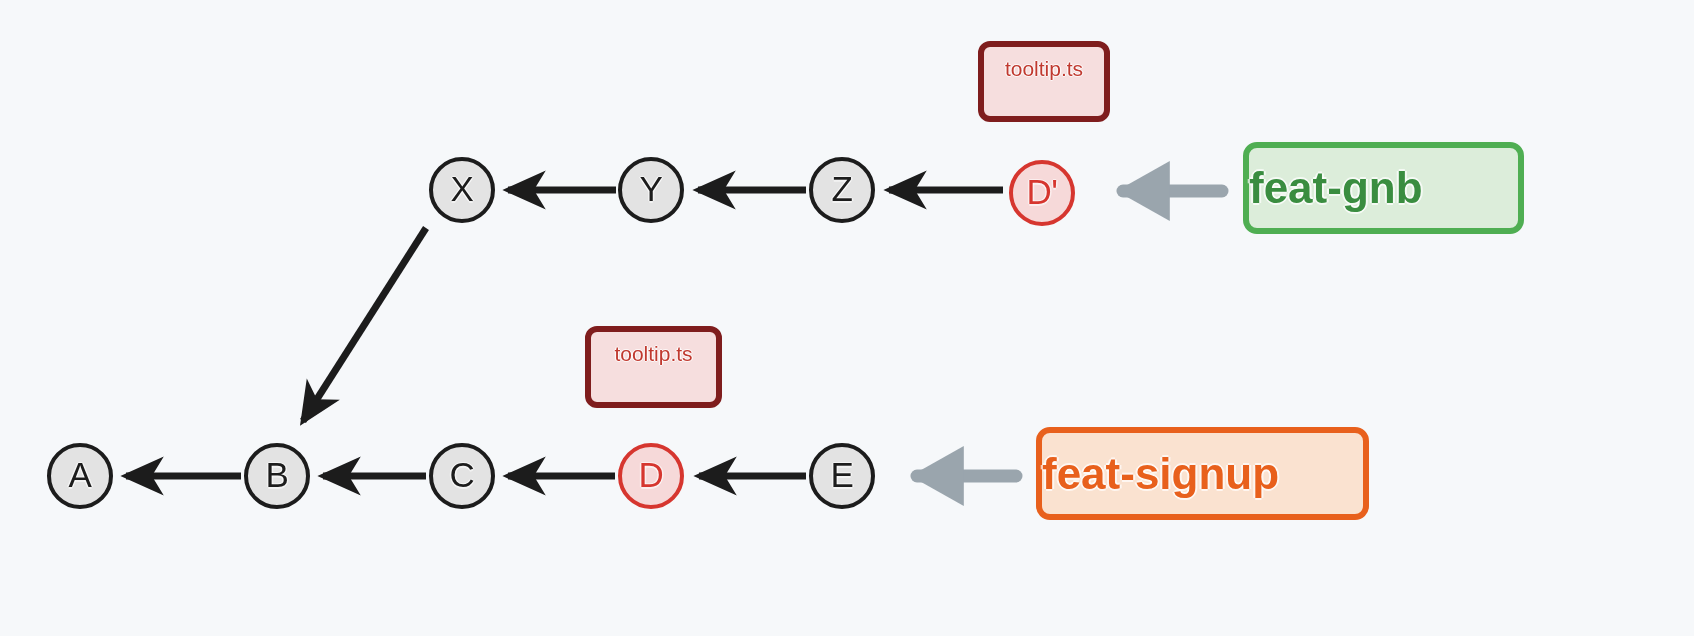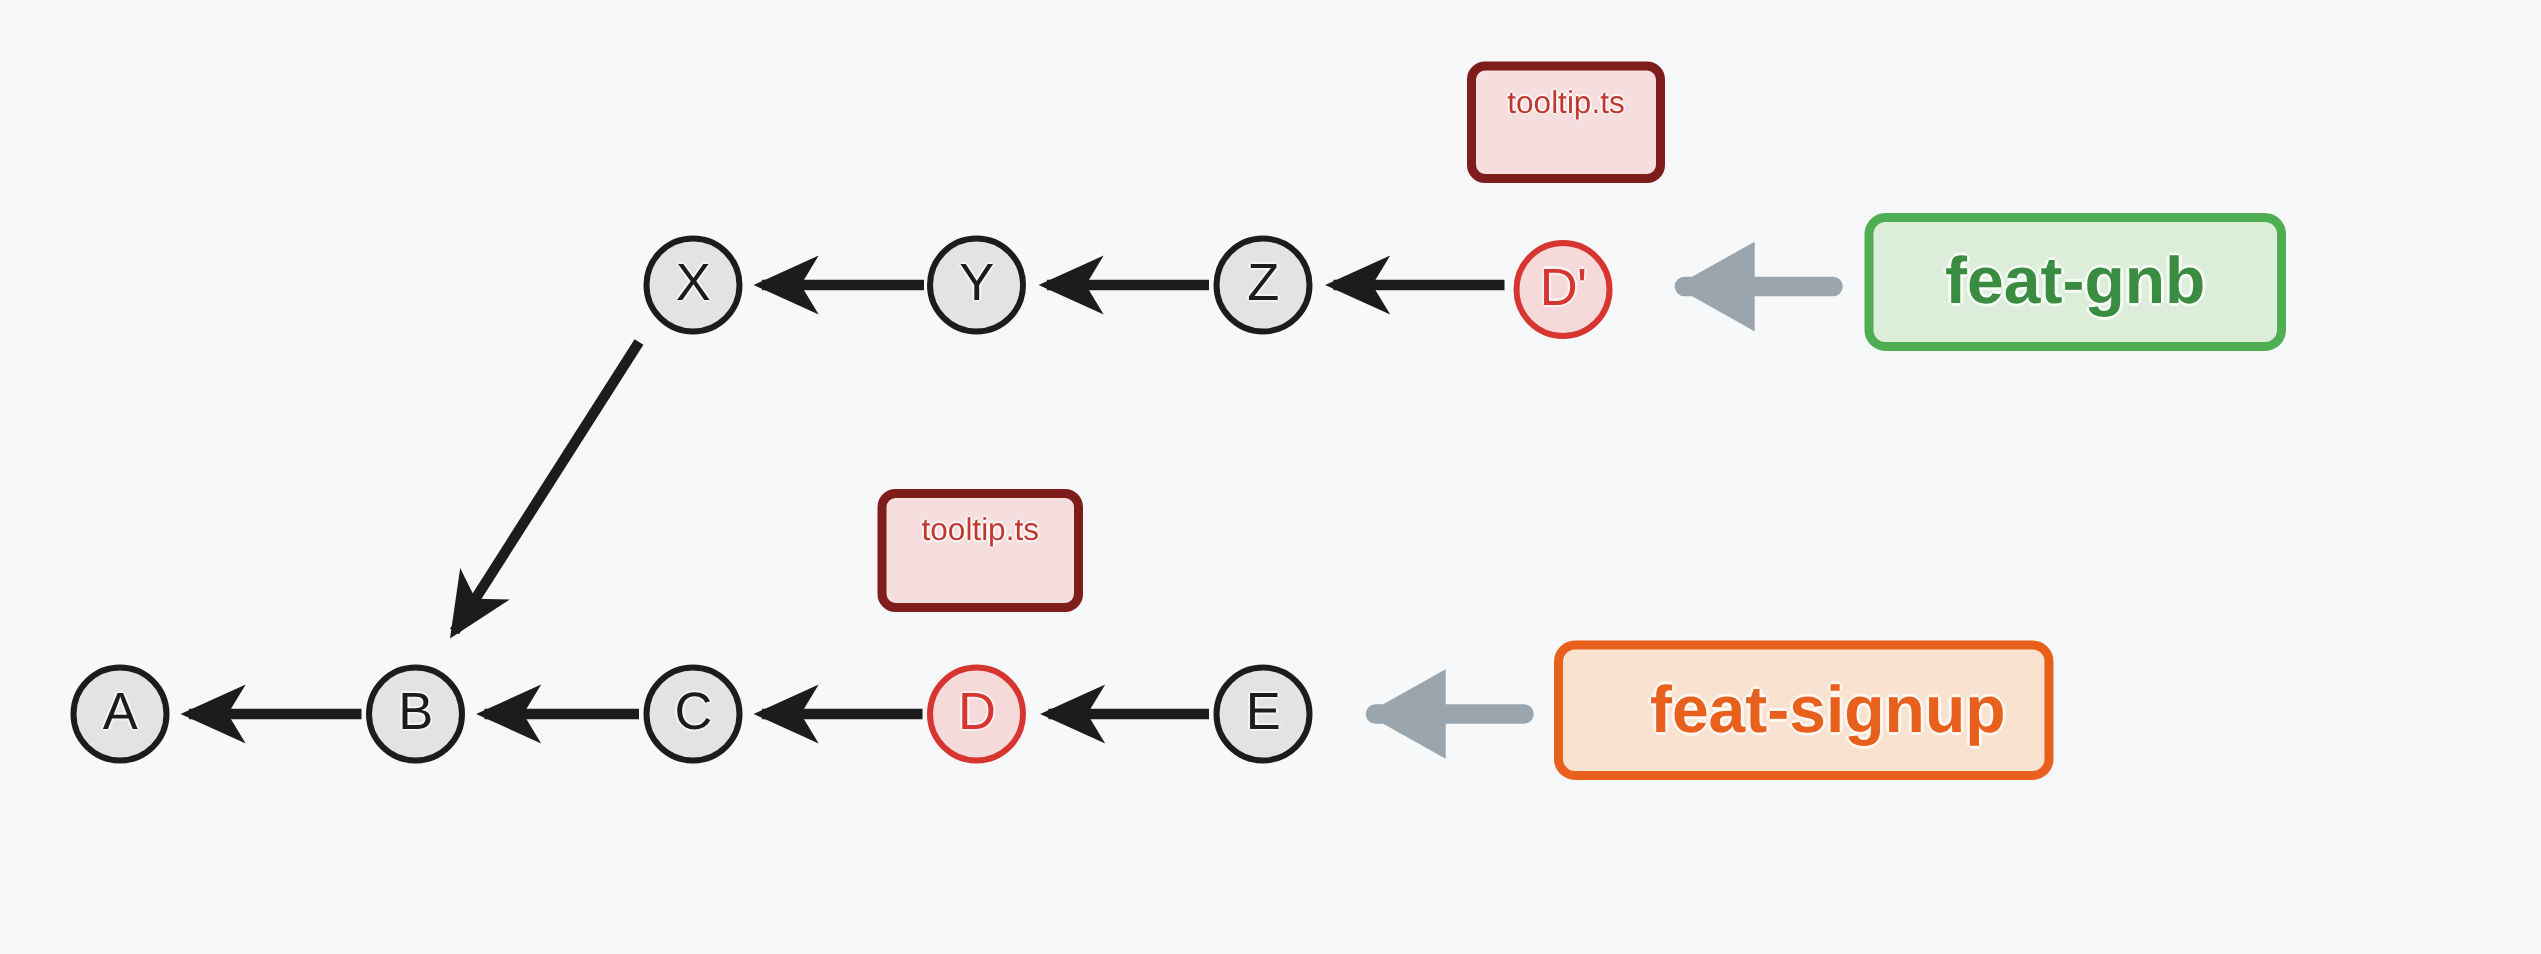--- a/index.html
+++ b/index.html
@@ -85,21 +85,21 @@
       0 -1.2px 0 rgba(255,255,255,.75);
   }
 
   
   .branch {
     position: absolute;
     box-sizing: border-box;
     border-radius: 14px;
     display: flex;
     align-items: center;
-    justify-content: center;
+    justify-content: flex-start;
     font-size: 44px;
     font-weight: bold;
     user-select: none;
   }
   .branch .txt {
     text-shadow:
       2px 0 0 rgba(255,255,255,.7),
       -2px 0 0 rgba(255,255,255,.7),
       0 2px 0 rgba(255,255,255,.7),
       0 -2px 0 rgba(255,255,255,.7);
@@ -182,17 +182,17 @@
   <div class="file-tag" style="left:978px; top:41px; width:132px; height:81px;">
     <span class="txt">tooltip.ts</span>
   </div>
   <div class="file-tag" style="left:585px; top:326px; width:137px; height:82px;">
     <span class="txt">tooltip.ts</span>
   </div>
 
   <div class="branch green" style="left:1243px; top:142px; width:281px; height:92px;">
     <span class="txt">feat-gnb</span>
   </div>
-  <div class="branch orange" style="left:1036px; top:427px; width:333px; height:93px;padding-left:32px;">
+  <div class="branch orange" style="left:1036px; top:427px; width:333px; height:93px;">
     <span class="txt">feat-signup</span>
   </div>
 
 </div>
 
 </body></html>

